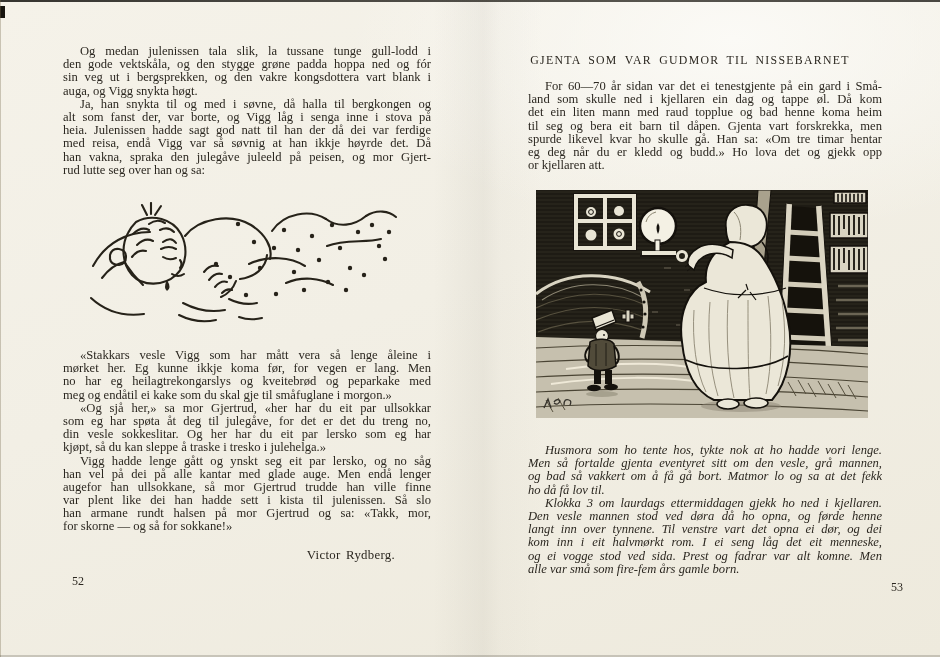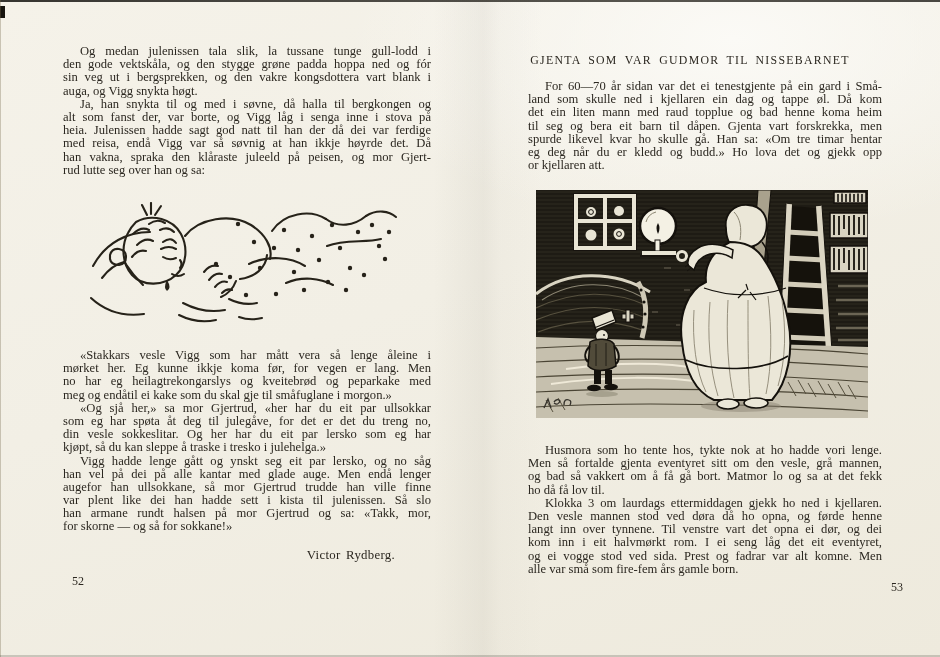--- a/index.html
+++ b/index.html
@@ -46,21 +46,21 @@
 
   <div class="textblock" style="left:63px;top:45px;width:368px;">
       <div class="line first">Og medan julenissen tala slik, la tussane tunge gull-lodd i</div>
       <div class="line">den gode vektskåla, og den stygge grøne padda hoppa ned og fór</div>
       <div class="line">sin veg ut i bergsprekken, og den vakre kongsdottera vart blank i</div>
       <div class="line plast">auga, og Vigg snykta høgt.</div>
       <div class="line first">Ja, han snykta til og med i søvne, då halla til bergkongen og</div>
       <div class="line">alt som fanst der, var borte, og Vigg låg i senga inne i stova på</div>
       <div class="line">heia.  Julenissen hadde sagt god natt til han der då dei var ferdige</div>
       <div class="line">med reisa, endå Vigg var så søvnig at han ikkje høyrde det.  Då</div>
-      <div class="line">han vakna, spraka den klåraste juleeld på peisen, og mor Gjert-</div>
+      <div class="line">han vakna, spraka den julegåve juleeld på peisen, og mor Gjert-</div>
       <div class="line plast">rud lutte seg over han og sa:</div>
     </div>
 
   <svg class="illu" style="left:88px;top:202px;" width="310" height="125" viewBox="0 0 310 125">
     <g stroke="#262219" stroke-width="2.1" fill="none" stroke-linecap="round">
 
       <path d="M5,64 C18,40 40,30 62,30"></path>
       <path d="M3,96 C16,108 34,115 56,112"></path>
       <path d="M14,76 C20,68 28,62 36,60"></path>
 
@@ -349,27 +349,27 @@
         <path d="M246,110 C250,140 250,168 242,196"></path>
       </g>
       <path d="M150,170 C176,182 226,182 252,166" stroke="#14110c" stroke-width="1.5" fill="none"></path>
       <ellipse cx="192" cy="214" rx="11" ry="5" fill="#ebe7d8" stroke="#14110c" stroke-width="1.5"></ellipse>
       <ellipse cx="220" cy="213" rx="12" ry="5" fill="#ebe7d8" stroke="#14110c" stroke-width="1.5"></ellipse>
     </g>
 
     <path d="M8,218 l4,-9 l3,9 m3,-6 q3,-4 6,-1 q-2,5 -6,2 m10,2 q0,-7 5,-5 q3,1 1,5" stroke="#33302a" stroke-width="1.3" fill="none"></path>
   </svg>
 
-  <div class="textblock" style="left:528px;top:444px;width:354px;">
+  <div class="textblock" style="left:528px;top:444px;width:354px;font-style:italic;">
       <div class="line first">Husmora som ho tente hos, tykte nok at ho hadde vori lenge.</div>
       <div class="line">Men så fortalde gjenta eventyret sitt om den vesle, grå mannen,</div>
       <div class="line">og bad så vakkert om å få gå bort.  Matmor lo og sa at det fekk</div>
       <div class="line plast">ho då få lov til.</div>
       <div class="line first">Klokka 3 om laurdags ettermiddagen gjekk ho ned i kjellaren.</div>
       <div class="line">Den vesle mannen stod ved døra då ho opna, og førde henne</div>
       <div class="line">langt inn over tynnene.  Til venstre vart det opna ei dør, og dei</div>
-      <div class="line">kom inn i eit halvmørkt rom.  I ei seng låg det eit eventyret,</div>
+      <div class="line">kom inn i eit halvmørkt rom.  I ei seng låg det eit menneske,</div>
       <div class="line">og ei vogge stod ved sida.  Prest og fadrar var alt komne.  Men</div>
       <div class="line plast">alle var små som fire-fem års gamle born.</div>
     </div>
 
   <div class="page-number right">53</div>
 </div>
 
 </body></html>

